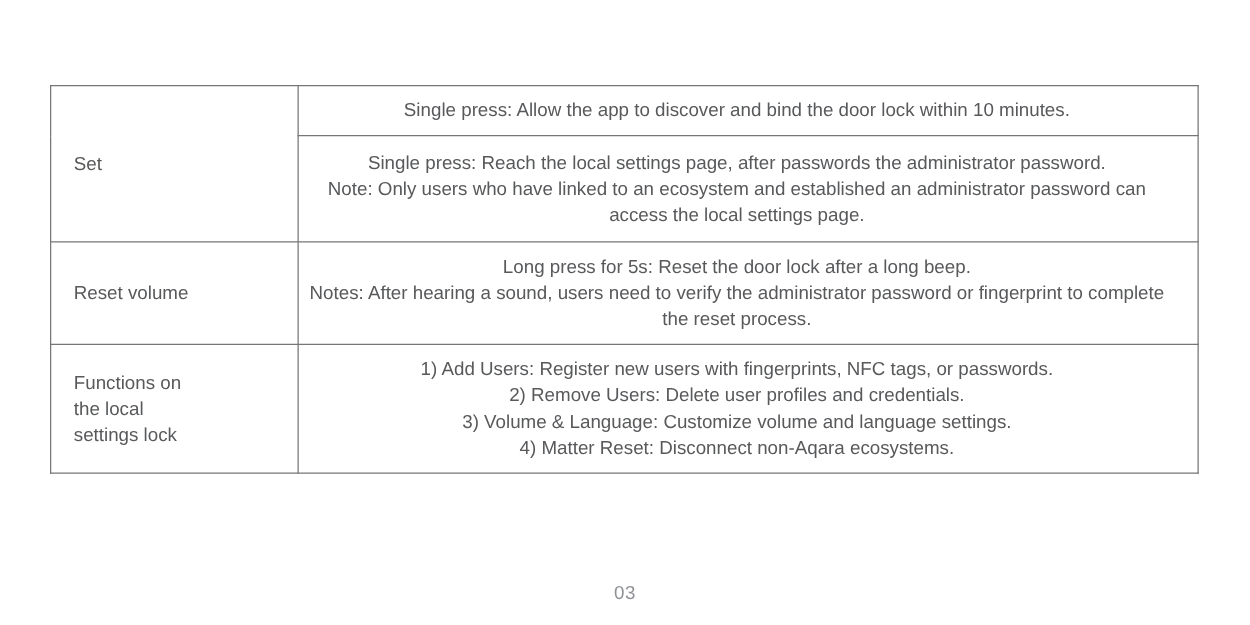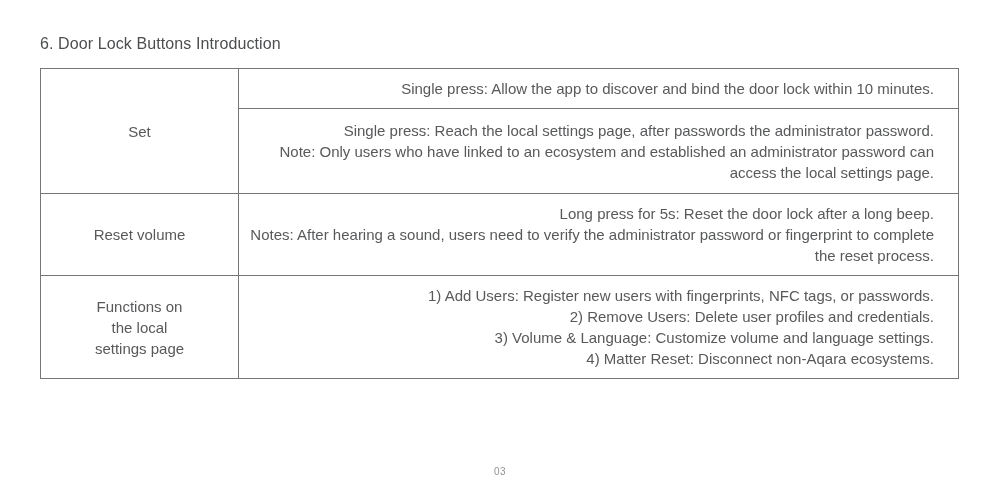--- a/index.html
+++ b/index.html
@@ -34,73 +34,71 @@
     table-layout: fixed;
   }
   table.intro-table td {
     border: 1px solid #767676;
     color: #58595b;
     font-size: 15px;
     vertical-align: middle;
   }
   td.label-cell {
     width: 198px;
-    text-align: center;
     white-space: pre-line;
     line-height: 21px;
-    padding: 6px 3px;
+    padding: 6px 18px;
   }
   td.desc-cell {
     width: 720px;
     padding: 9px 24px 9px 6px;
     line-height: 21px;
     white-space: pre-line;
-    text-align: right;
+    text-align: center;
   }
   tr.row-1 { height: 39px; }
   tr.row-2 { height: 85px; }
   tr.row-3 { height: 82px; }
   tr.row-4 { height: 101px; }
   .page-number {
     position: absolute;
     left: 0;
     top: 466px;
     width: 1000px;
     text-align: center;
-    font-size: 10px;
+    font-size: 15px;
     color: #909296;
     letter-spacing: 0.5px;
   }
 </style>
 </head>
 <body>
 
 <div class="page">
 
-  <div class="doc-title">6. Door Lock Buttons Introduction</div>
 
   <table class="intro-table">
     <tbody>
       <tr class="row-1">
         <td class="label-cell" rowspan="2">Set</td>
         <td class="desc-cell">Single press: Allow the app to discover and bind the door lock within 10 minutes.</td>
       </tr>
       <tr class="row-2">
         <td class="desc-cell">Single press: Reach the local settings page, after passwords the administrator password.
 Note: Only users who have linked to an ecosystem and established an administrator password can access the local settings page.</td>
       </tr>
       <tr class="row-3">
         <td class="label-cell">Reset volume</td>
         <td class="desc-cell">Long press for 5s: Reset the door lock after a long beep.
 Notes: After hearing a sound, users need to verify the administrator password or fingerprint to complete the reset process.</td>
       </tr>
       <tr class="row-4">
         <td class="label-cell">Functions on
 the local
-settings page</td>
+settings lock</td>
         <td class="desc-cell">1) Add Users: Register new users with fingerprints, NFC tags, or passwords.
 2) Remove Users: Delete user profiles and credentials.
 3) Volume &amp; Language: Customize volume and language settings.
 4) Matter Reset: Disconnect non-Aqara ecosystems.</td>
       </tr>
     </tbody>
   </table>
 
   <div class="page-number">03</div>
 

